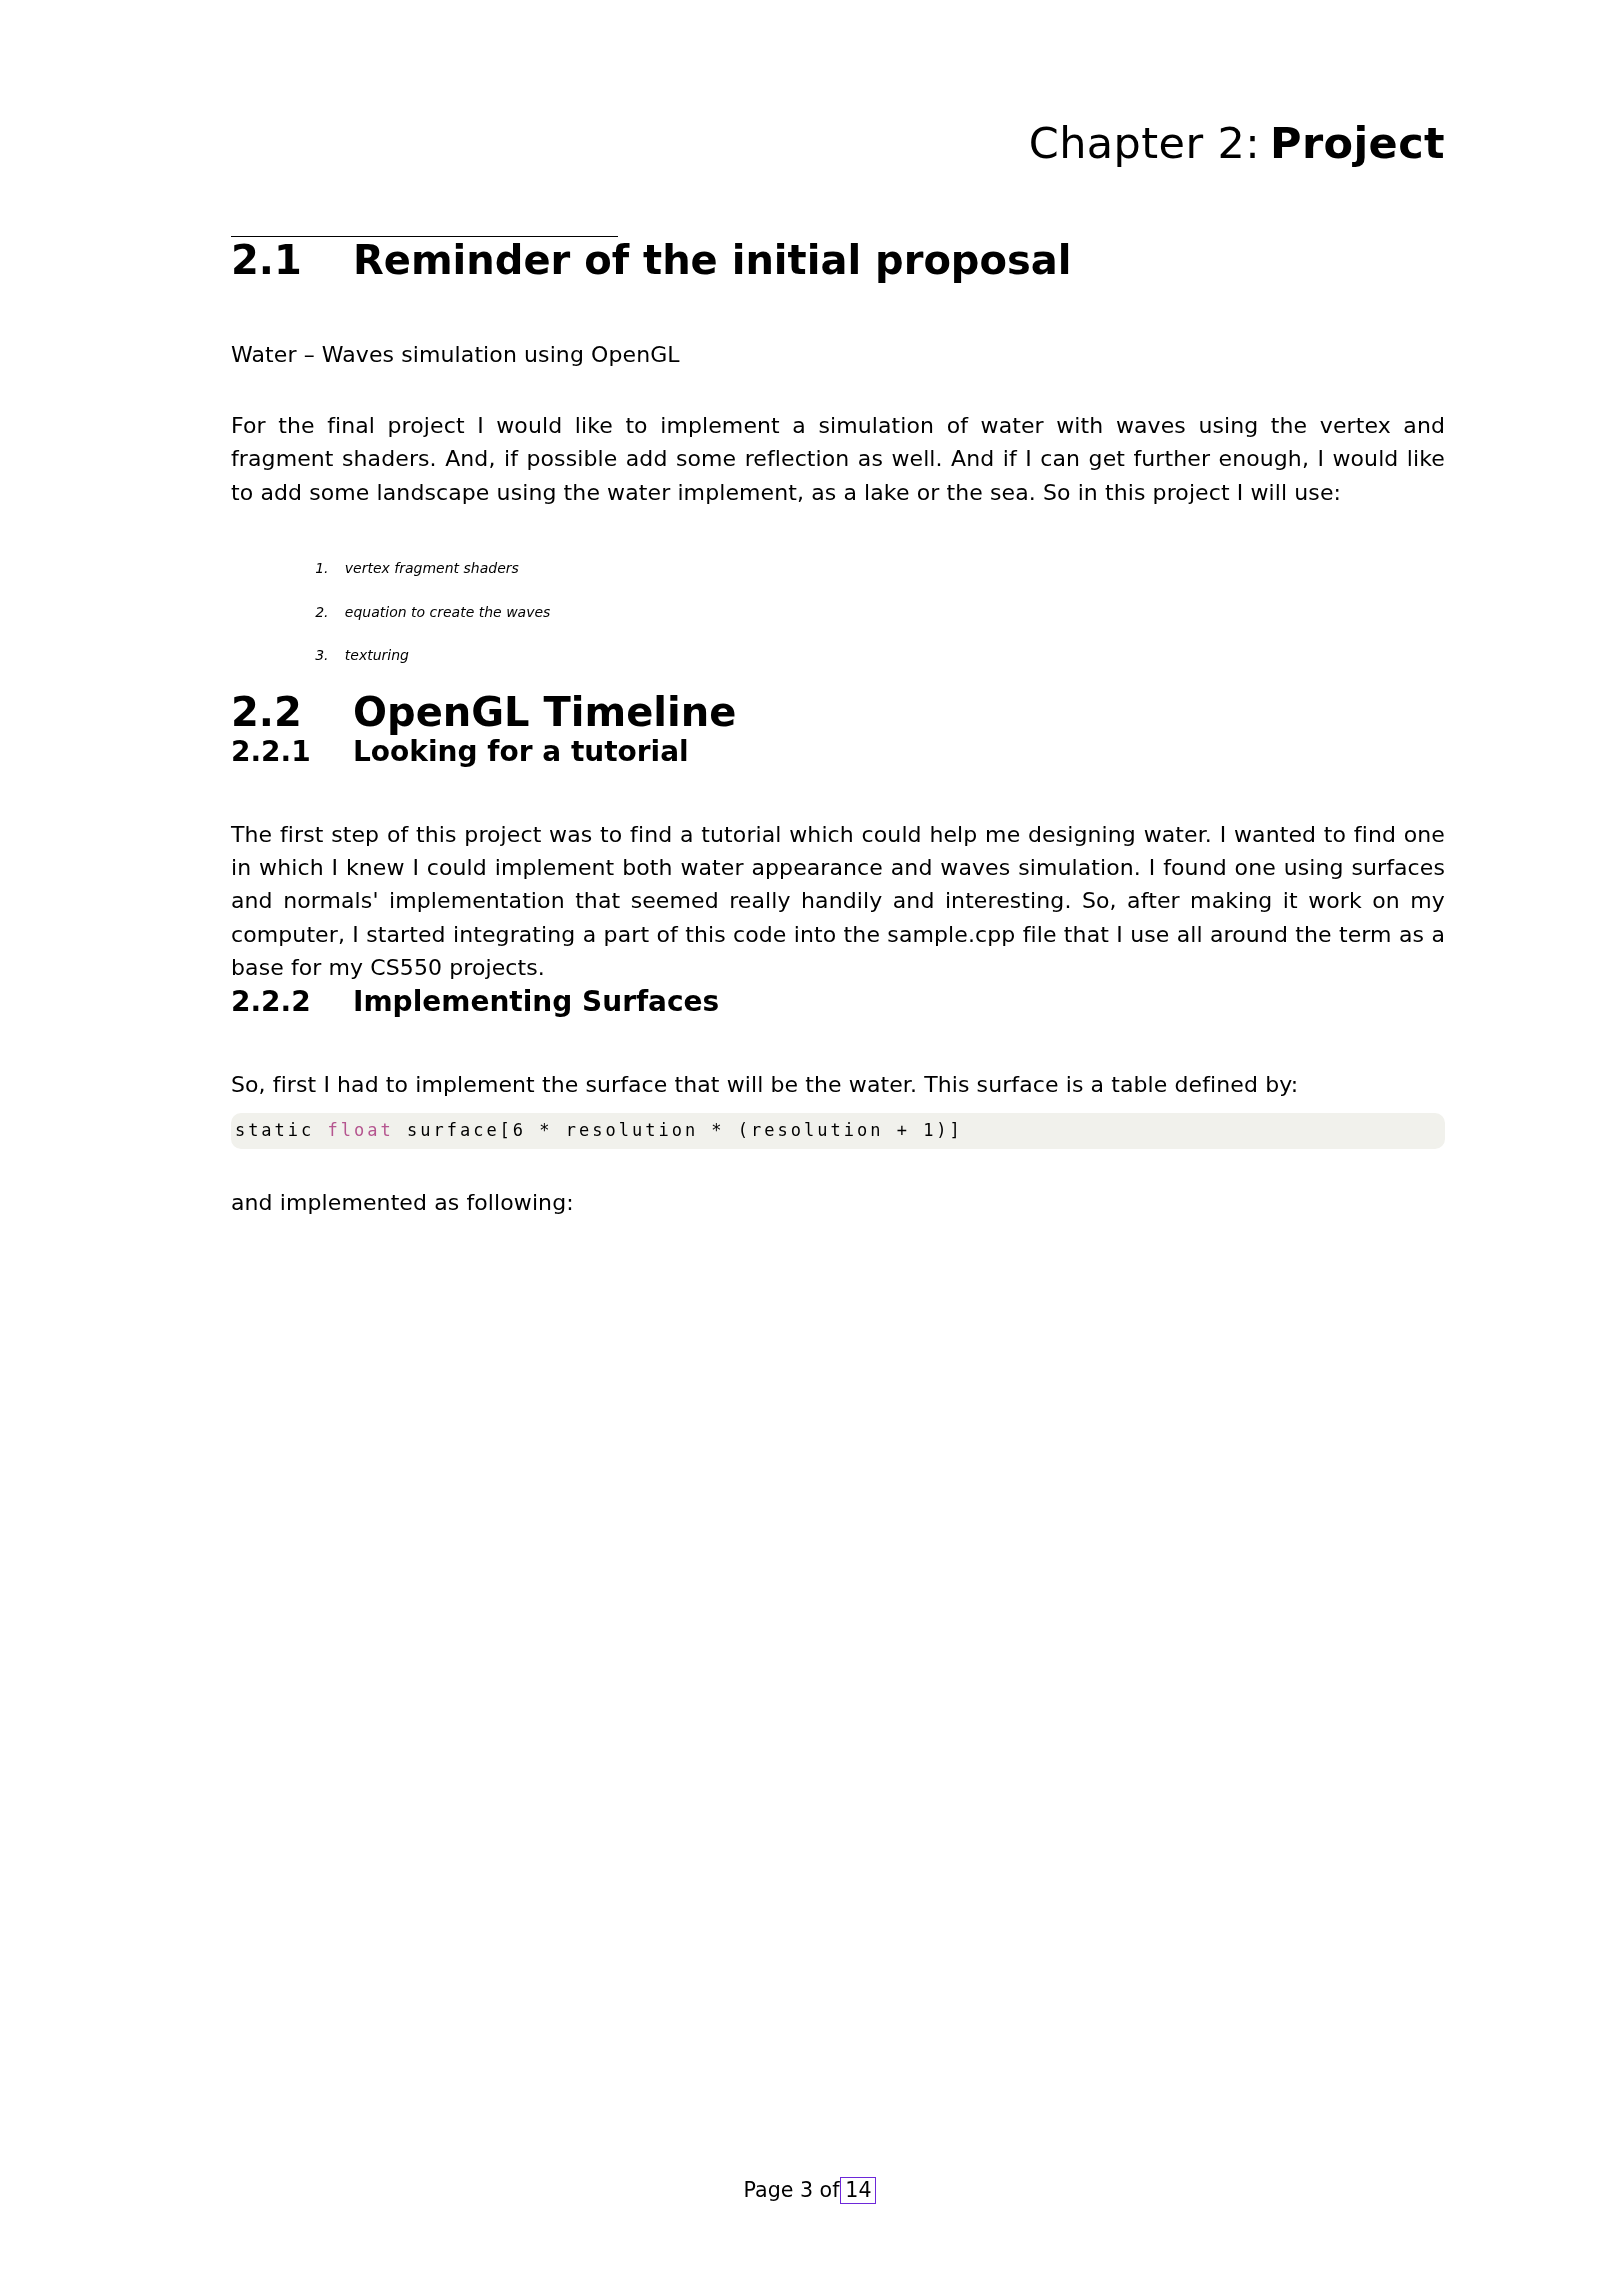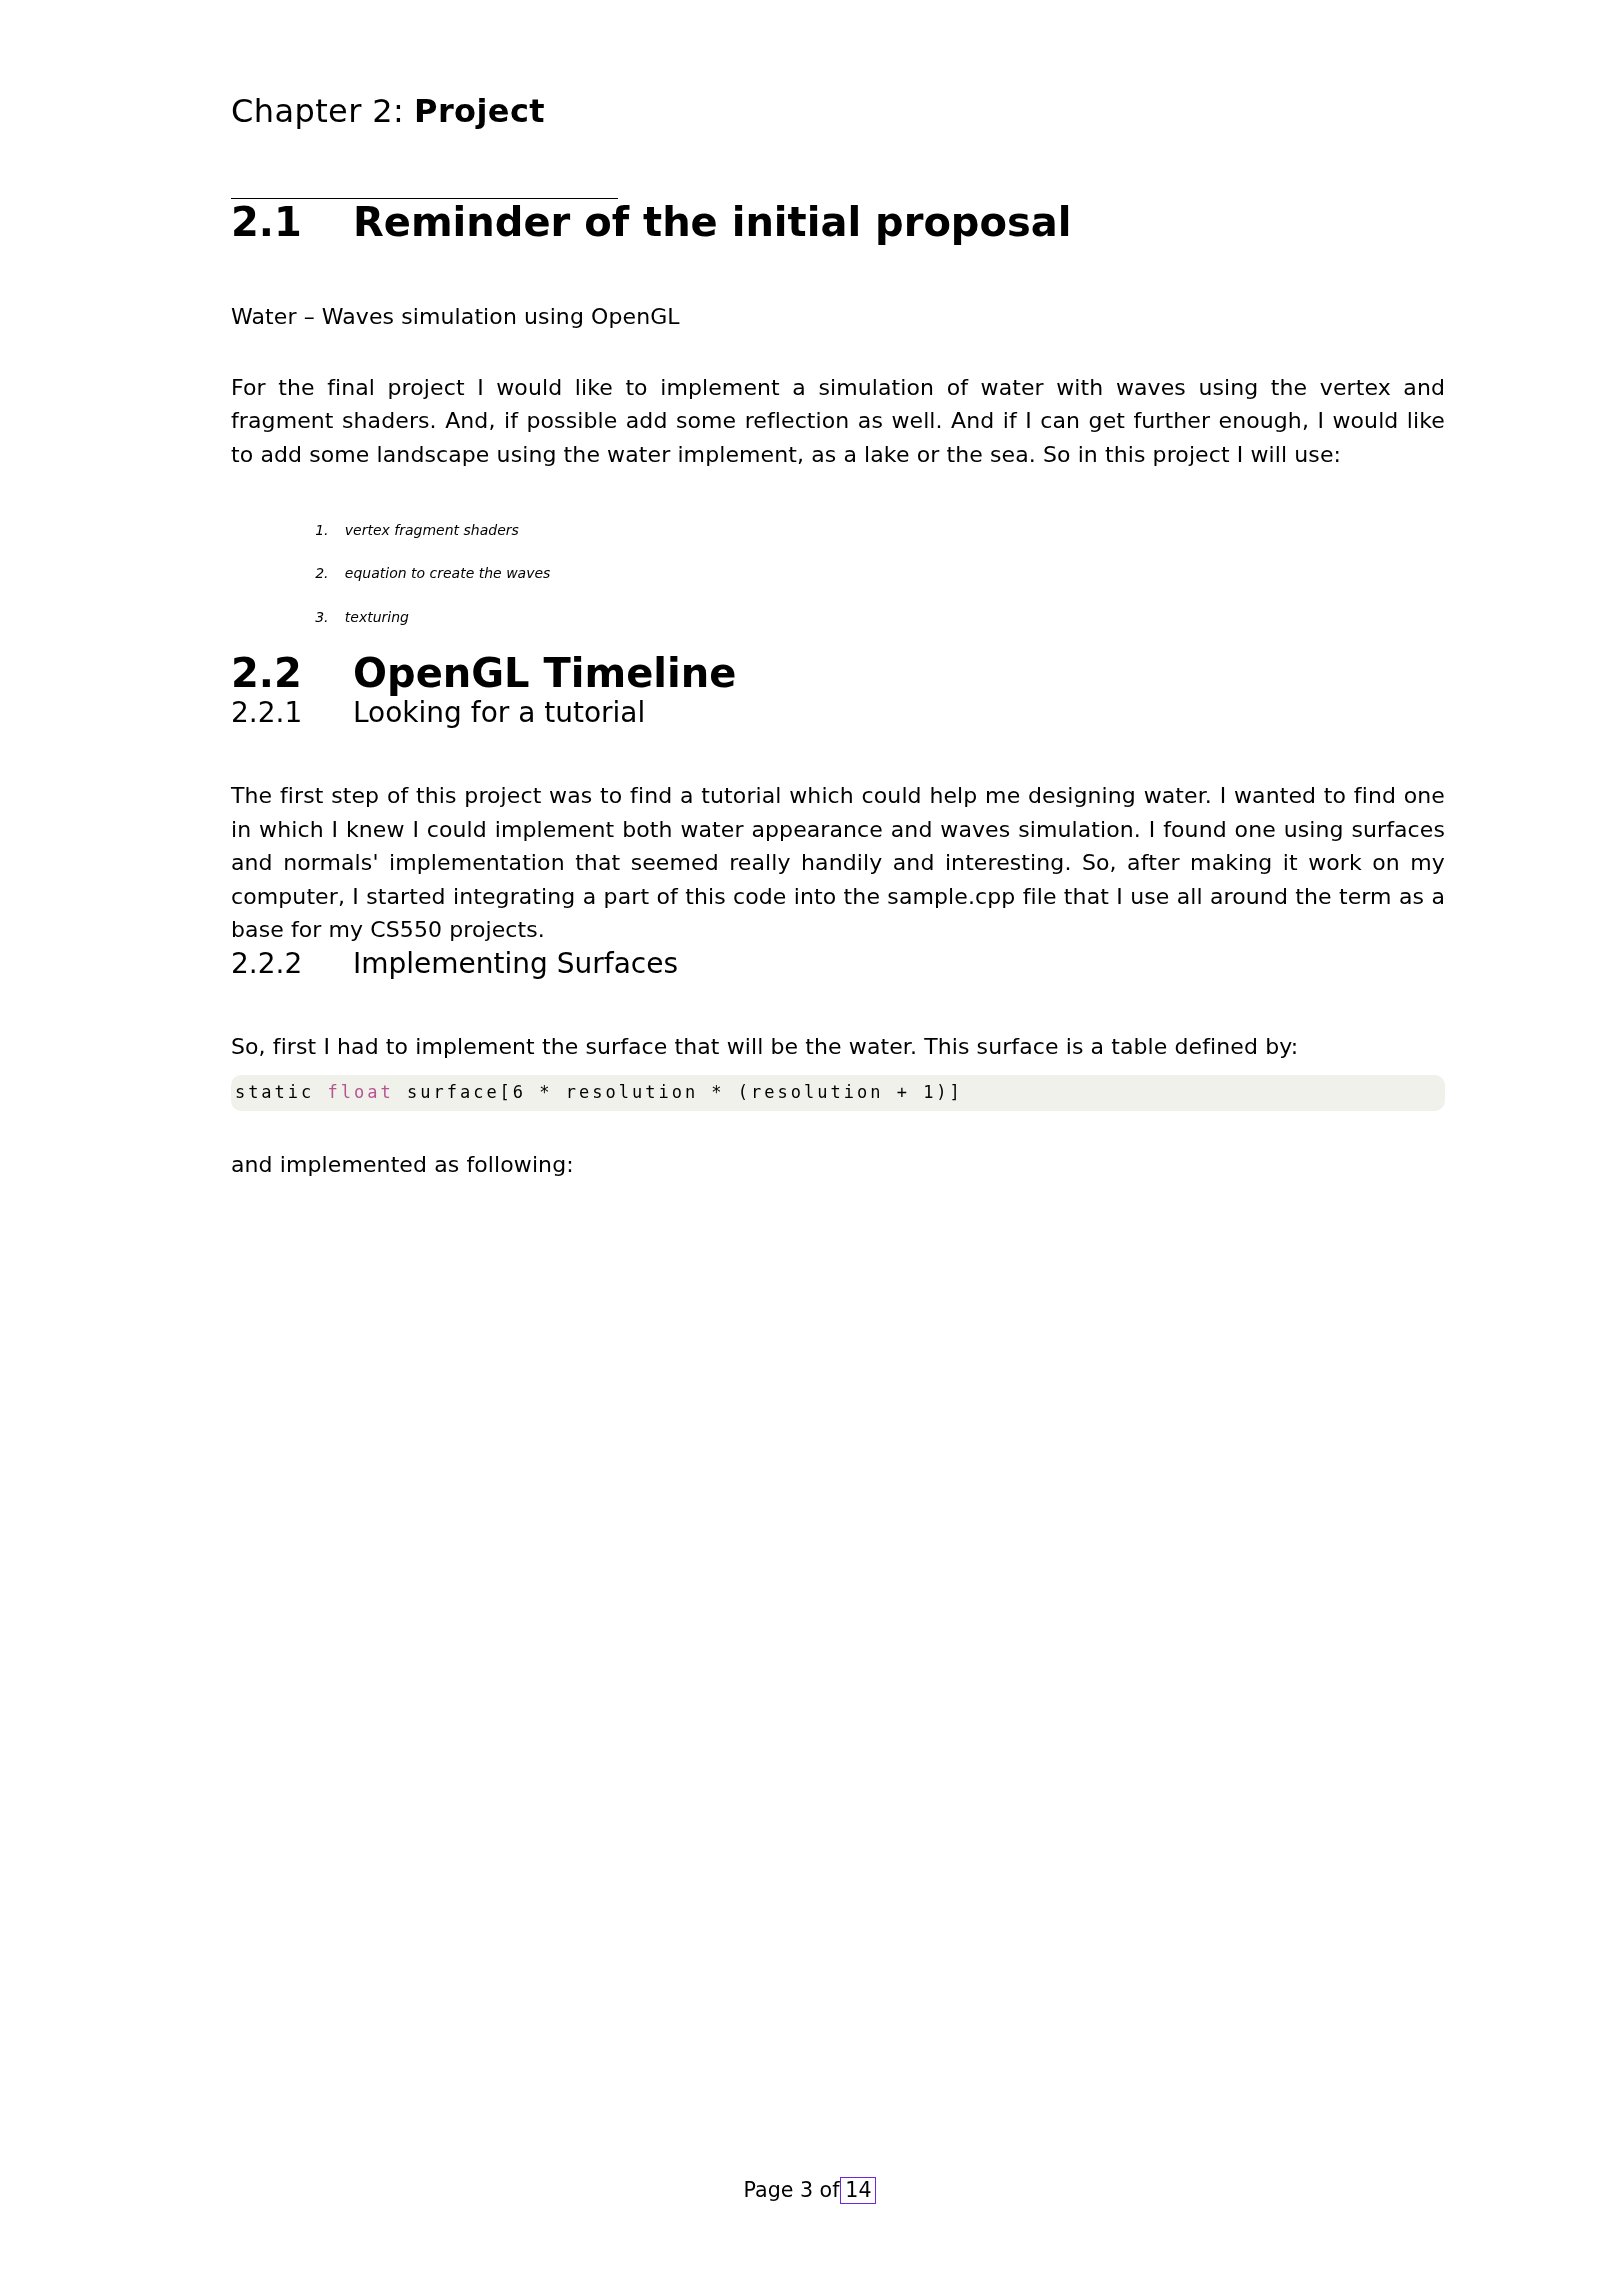--- a/index.html
+++ b/index.html
@@ -19,25 +19,26 @@
   }
   .content {
     position: absolute;
     left: 231px;
     top: 0;
     width: 1214px;
   }
 
   
   .chapter-line {
-    margin-top: 94px;
-    font-size: 32px;
+    margin-top: 120px;
+    font-size: 43px;
     font-weight: 400;
     letter-spacing: 0.4px;
     line-height: 1.1;
+    text-align: right;
   }
   .chapter-line .chap-label {
     font-weight: 400;
   }
   .chapter-line .chap-title {
     font-weight: 700;
     margin-left: 9.8px;
   }
 
   .rule {
@@ -54,21 +55,21 @@
     margin: 0;
     display: flex;
     align-items: baseline;
   }
   h2.section .num {
     width: 122px;
     flex: 0 0 122px;
   }
   h3.subsection {
     font-size: 28px;
-    font-weight: 400;
+    font-weight: 700;
     margin: 0;
     display: flex;
     align-items: baseline;
   }
   h3.subsection .num {
     width: 122px;
     flex: 0 0 122px;
   }
 
   .sec-2-1 { margin-top: 118px; }

